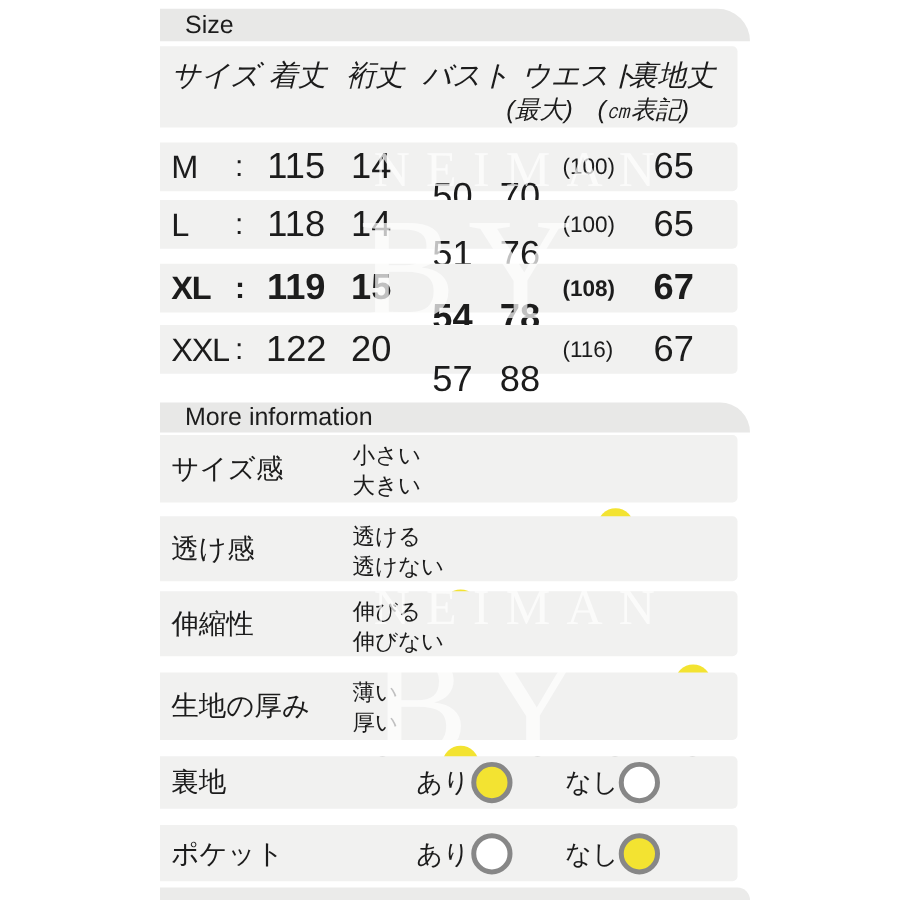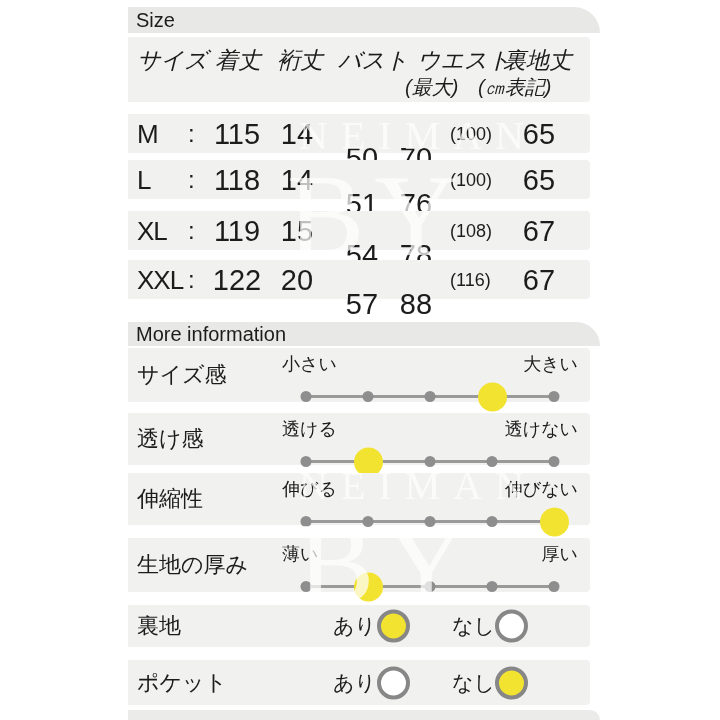--- a/index.html
+++ b/index.html
@@ -1,51 +1,51 @@
 <!DOCTYPE html>
 <html style="--yellow: #f3e331; --band: #f1f1f0; --bar: #e8e8e7; --dot: #8e8e8e; --ring: #878787; --track: #9a9a9a;"><head>
 <meta charset="utf-8">
 <style>
   html,body{margin:0;padding:0;background:#fff;}
   .canvas{position:relative;width:720px;height:720px;background:#fff;overflow:hidden;
           font-family:"Liberation Sans","DejaVu Sans",sans-serif;color:#1c1c1c;}
   
   .bar{position:absolute;left:128px;width:472px;background:var(--bar,#e8e8e7);
        border-top-right-radius:26px;display:flex;align-items:center;
-       padding-left:8px;box-sizing:border-box;font-size:20px;z-index:2;}
+       padding-left:20px;box-sizing:border-box;font-size:20px;z-index:2;}
   .size-bar{top:7px;height:26px;}
   .more-bar{top:322px;height:24px;}
   
   .band{position:absolute;left:128px;width:462px;background:var(--band,#f1f1f0);
         border-radius:0 4px 4px 0;box-sizing:border-box;z-index:1;}
   
   .header-band{top:37px;height:65px;font-style:italic;}
   .h{position:absolute;top:8px;font-size:23px;white-space:nowrap;z-index:2;}
   .h-size{left:9px;}  .h-len{left:87px;} .h-slv{left:149px;}
   .h-bst{left:210px;} .h-wst{left:289px;} .h-lin{left:375px;}
   .hsub{position:absolute;top:37px;font-size:20px;white-space:nowrap;z-index:2;}
   .h-wmax{left:277px;} .h-cm{left:350px;}
   
   .row{height:39px;}
-  .r0{top:114px;} .r1{top:160px;} .r2{top:211px;} .r3{top:260px;}
+  .r0{top:114px;} .r1{top:160px;} .r2{top:211px;font-weight:bold;} .r3{top:260px;}
   .c{position:absolute;top:50%;transform:translateY(-50%);white-space:nowrap;z-index:2;}
   .sz{left:9px;font-size:26px;letter-spacing:-1px;}
   .colon{left:60px;font-size:24px;}
   .v{font-size:29px;text-align:center;}
   .len{left:74px;width:70px;} .slv{left:139px;width:60px;}
   .bst{left:204px;width:60px;margin-top:24px;} .wst{left:258px;width:60px;margin-top:24px;}
   .wmax{left:322px;font-size:18px;}
   .lin{left:381px;width:60px;}
   
   .s0{top:348px;height:54px;} .s1{top:413px;height:52px;}
   .s2{top:473px;height:52px;} .s3{top:538px;height:54px;}
   .rlabel{position:absolute;left:9px;top:50%;transform:translateY(-50%);
           font-size:22px;white-space:nowrap;z-index:2;}
   .slider{position:absolute;left:152px;top:0;width:300px;height:100%;z-index:2;}
-  .slabels{display:flex;justify-content:space-between;font-size:18px;padding:4px 2px 0 2px;}
+  .slabels{display:flex;justify-content:space-between;font-size:18px;padding:4px 2px 0 2px;flex-direction:column;}
   .track{position:relative;margin:9px 26px 0;height:24px;}
   .line{position:absolute;left:0;right:0;top:10px;height:3px;background:var(--track,#9a9a9a);}
   .dot{position:absolute;top:6px;width:11px;height:11px;border-radius:50%;
        background:var(--dot,#8e8e8e);transform:translateX(-50%);}
   .dot:nth-of-type(1){left:0;} .dot:nth-of-type(2){left:25%;}
   .dot:nth-of-type(3){left:50%;} .dot:nth-of-type(4){left:75%;}
   .dot:nth-of-type(5){left:100%;}
   .dot.active::before{content:"";position:absolute;left:50%;top:50%;width:29px;height:29px;
        transform:translate(-50%,-50%);background:var(--yellow,#f3e331);
        border-radius:50%;z-index:-1;}

